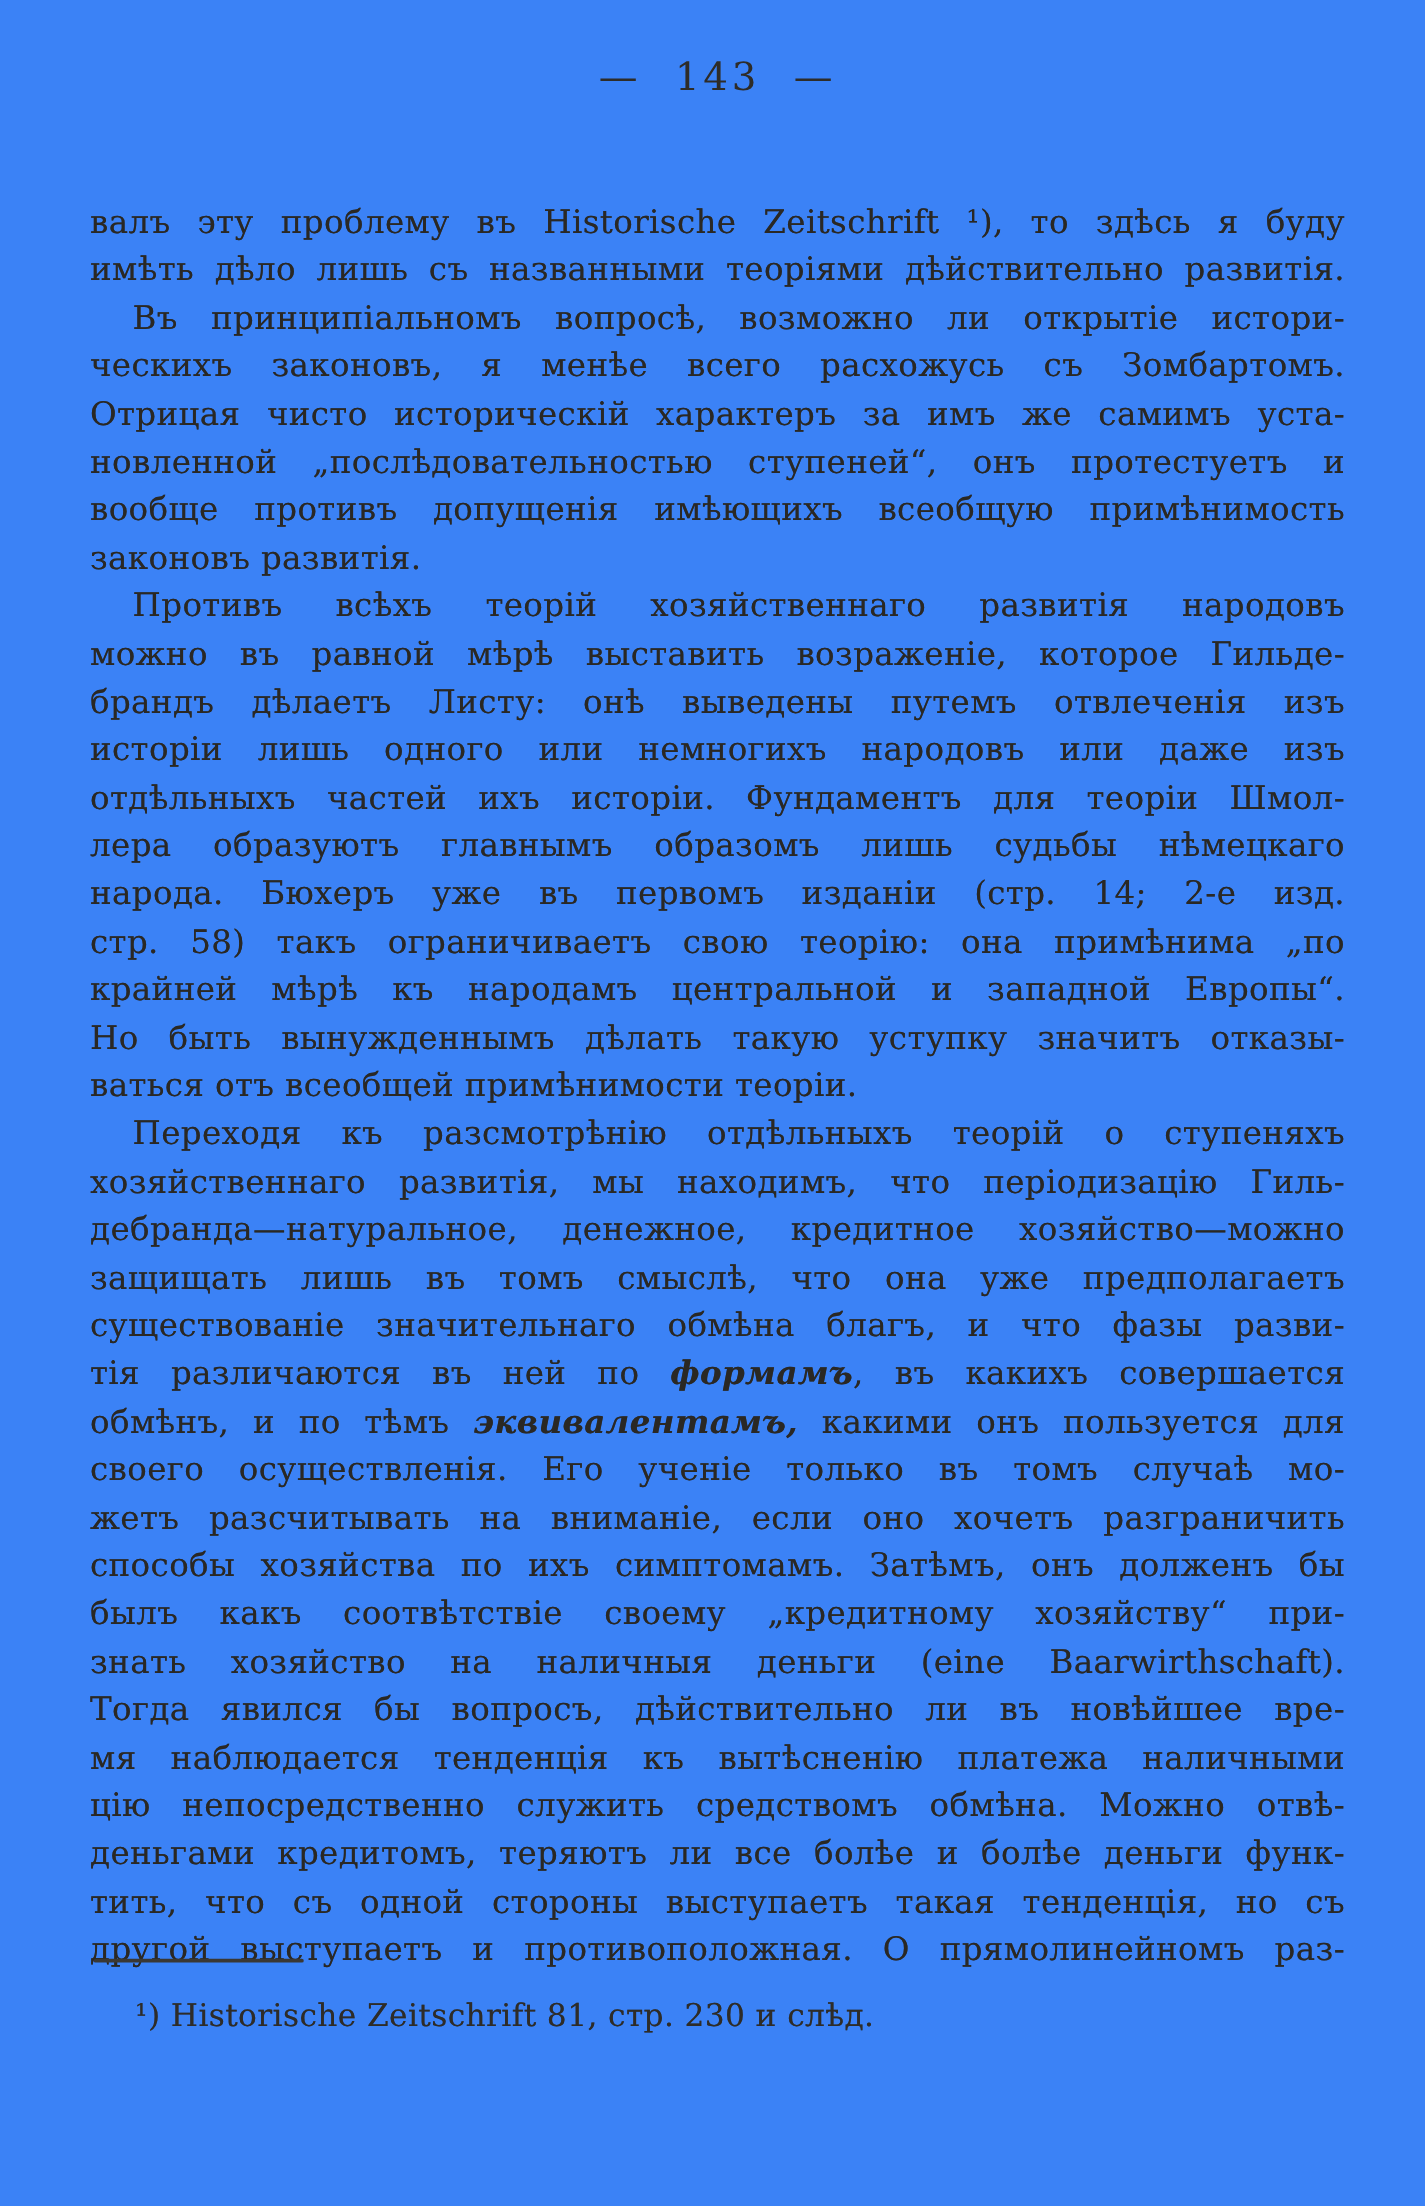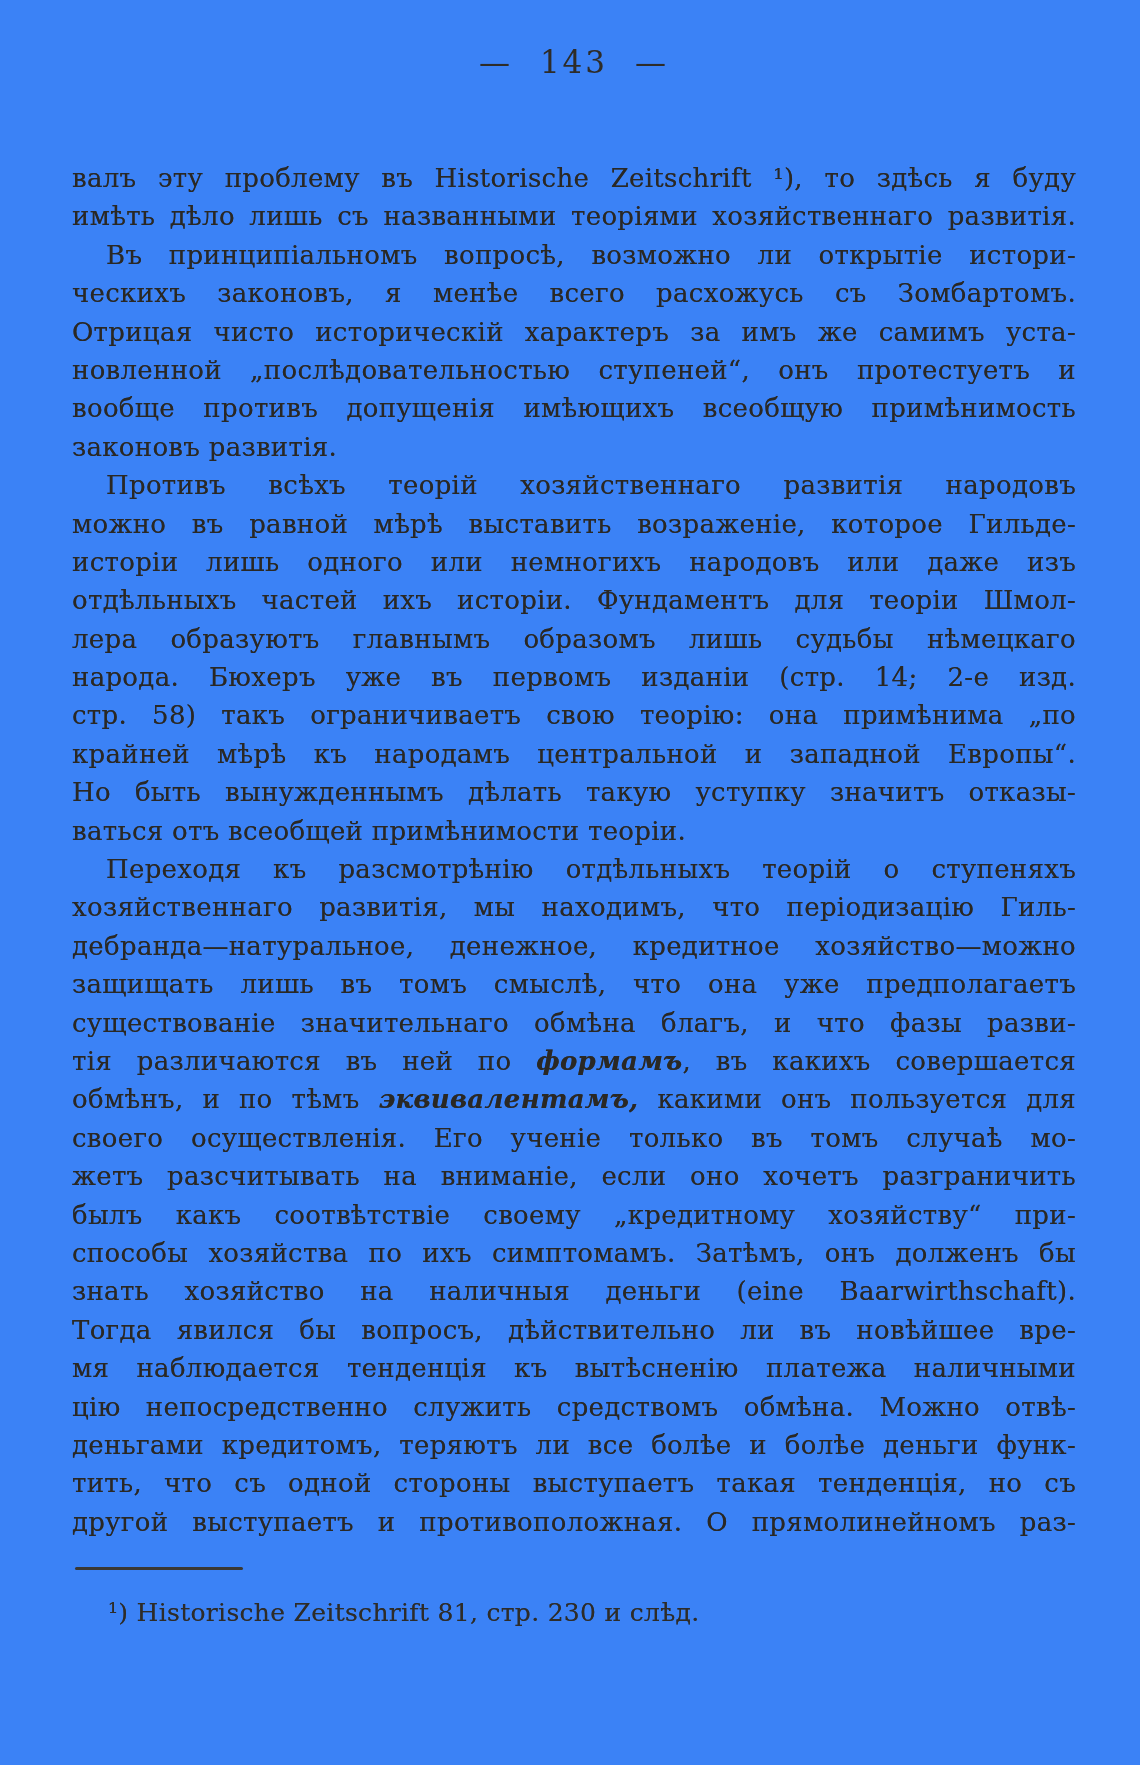--- a/index.html
+++ b/index.html
@@ -63,48 +63,49 @@
   }
 </style>
 </head>
 <body>
 
 <div class="page">
   <div class="running-head">— 143 —</div>
 
   <div class="body-text">
       <div class="line">валъ эту проблему въ Historische Zeitschrift ¹), то здѣсь я буду</div>
-      <div class="line">имѣть дѣло лишь съ названными теоріями хозяйственнаго развитія.</div>
+      <div class="line">имѣть дѣло лишь съ названными теоріями дѣйствительно развитія.</div>
       <div class="line indent">Въ принципіальномъ вопросѣ, возможно ли открытіе истори-</div>
       <div class="line">ческихъ законовъ, я менѣе всего расхожусь съ Зомбартомъ.</div>
       <div class="line">Отрицая чисто историческій характеръ за имъ же самимъ уста-</div>
       <div class="line">новленной „послѣдовательностью ступеней“, онъ протестуетъ и</div>
       <div class="line">вообще противъ допущенія имѣющихъ всеобщую примѣнимость</div>
       <div class="line end">законовъ развитія.</div>
       <div class="line indent">Противъ всѣхъ теорій хозяйственнаго развитія народовъ</div>
       <div class="line">можно въ равной мѣрѣ выставить возраженіе, которое Гильде-</div>
+      <div class="line">брандъ дѣлаетъ Листу: онѣ выведены путемъ отвлеченія изъ</div>
       <div class="line">исторіи лишь одного или немногихъ народовъ или даже изъ</div>
       <div class="line">отдѣльныхъ частей ихъ исторіи. Фундаментъ для теоріи Шмол-</div>
       <div class="line">лера образуютъ главнымъ образомъ лишь судьбы нѣмецкаго</div>
       <div class="line">народа. Бюхеръ уже въ первомъ изданіи (стр. 14; 2-е изд.</div>
       <div class="line">стр. 58) такъ ограничиваетъ свою теорію: она примѣнима „по</div>
       <div class="line">крайней мѣрѣ къ народамъ центральной и западной Европы“.</div>
       <div class="line">Но быть вынужденнымъ дѣлать такую уступку значитъ отказы-</div>
       <div class="line end">ваться отъ всеобщей примѣнимости теоріи.</div>
       <div class="line indent">Переходя къ разсмотрѣнію отдѣльныхъ теорій о ступеняхъ</div>
       <div class="line">хозяйственнаго развитія, мы находимъ, что періодизацію Гиль-</div>
       <div class="line">дебранда—натуральное, денежное, кредитное хозяйство—можно</div>
       <div class="line">защищать лишь въ томъ смыслѣ, что она уже предполагаетъ</div>
       <div class="line">существованіе значительнаго обмѣна благъ, и что фазы разви-</div>
       <div class="line"><span>тія различаются въ ней по </span><i>формамъ</i><span>, въ какихъ совершается</span></div>
       <div class="line"><span>обмѣнъ, и по тѣмъ </span><i>эквивалентамъ,</i><span> какими онъ пользуется для</span></div>
       <div class="line">своего осуществленія. Его ученіе только въ томъ случаѣ мо-</div>
       <div class="line">жетъ разсчитывать на вниманіе, если оно хочетъ разграничить</div>
+      <div class="line">способы хозяйства по ихъ симптомамъ. Затѣмъ, онъ долженъ бы</div>
       <div class="line">былъ какъ соотвѣтствіе своему „кредитному хозяйству“ при-</div>
-      <div class="line">способы хозяйства по ихъ симптомамъ. Затѣмъ, онъ долженъ бы</div>
       <div class="line">знать хозяйство на наличныя деньги (eine Baarwirthschaft).</div>
       <div class="line">Тогда явился бы вопросъ, дѣйствительно ли въ новѣйшее вре-</div>
       <div class="line">мя наблюдается тенденція къ вытѣсненію платежа наличными</div>
       <div class="line">цію непосредственно служить средствомъ обмѣна. Можно отвѣ-</div>
       <div class="line">деньгами кредитомъ, теряютъ ли все болѣе и болѣе деньги функ-</div>
       <div class="line">тить, что съ одной стороны выступаетъ такая тенденція, но съ</div>
       <div class="line">другой выступаетъ и противоположная. О прямолинейномъ раз-</div>
     </div>
 
   <div class="footnote-sep"></div>

